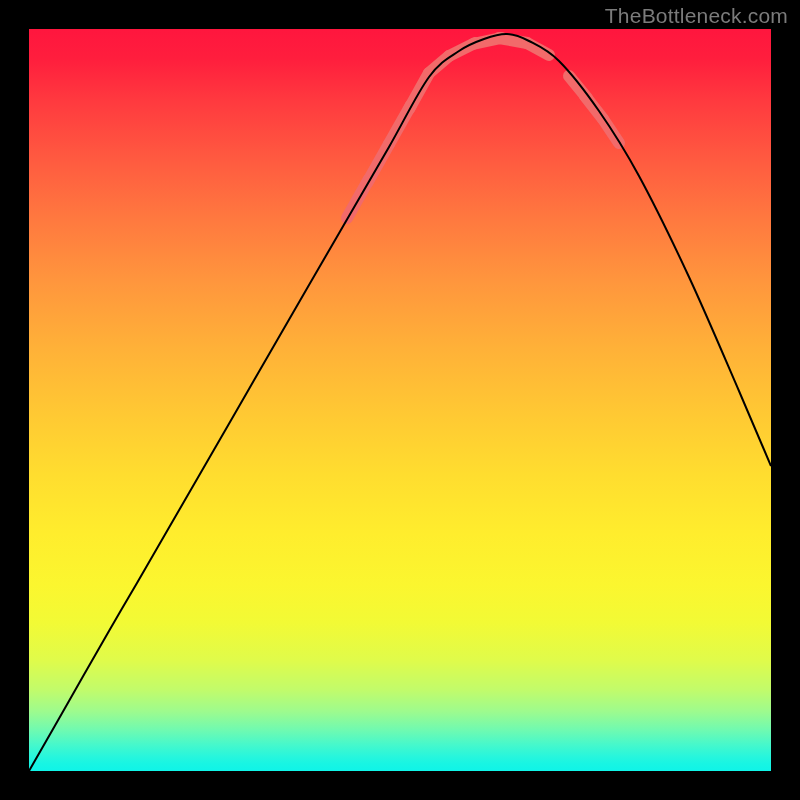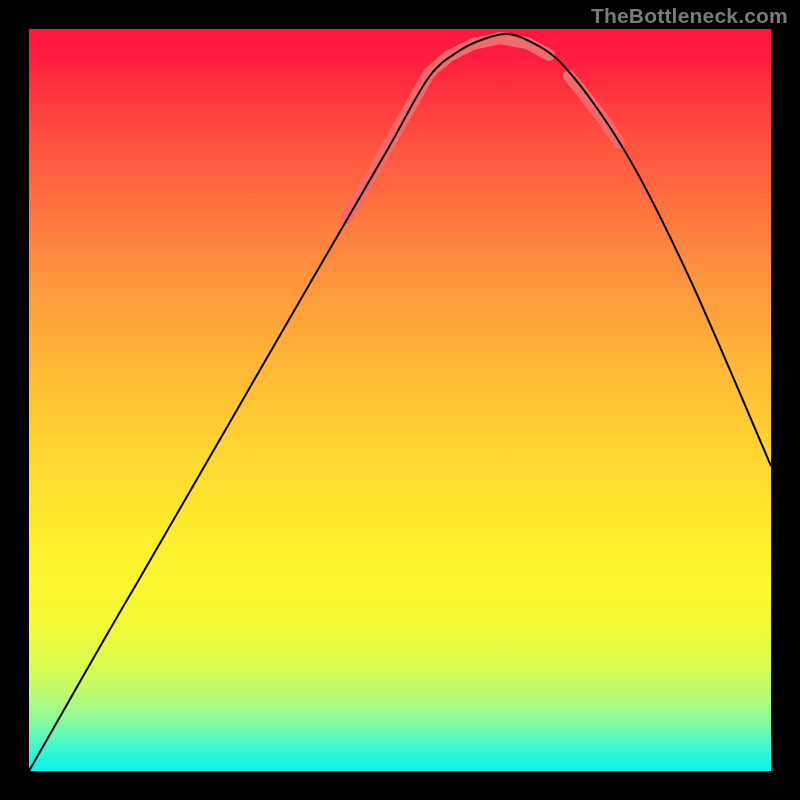--- a/index.html
+++ b/index.html
@@ -54,21 +54,21 @@
   svg.curves {
     position: absolute;
     inset: 0;
   }
   .watermark {
     position: absolute;
     top: 4px;
     right: 12px;
     color: #7b7b7b;
     font-size: 21px;
-    font-weight: 700;
+    font-weight: 400;
     letter-spacing: 0.2px;
     user-select: none;
   }
 </style>
 </head>
 <body>
 
 <div class="frame">
 
   <div class="plot-area">

